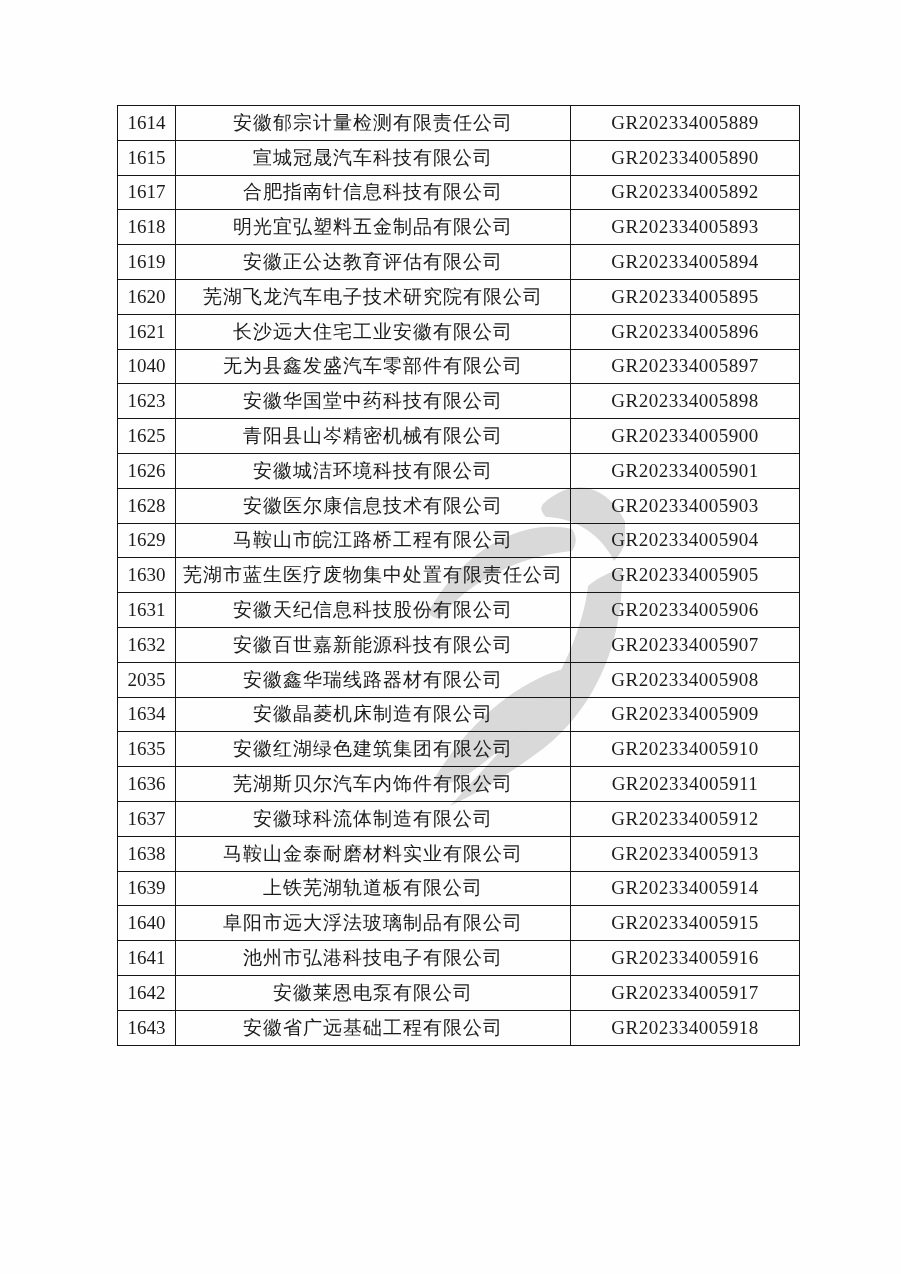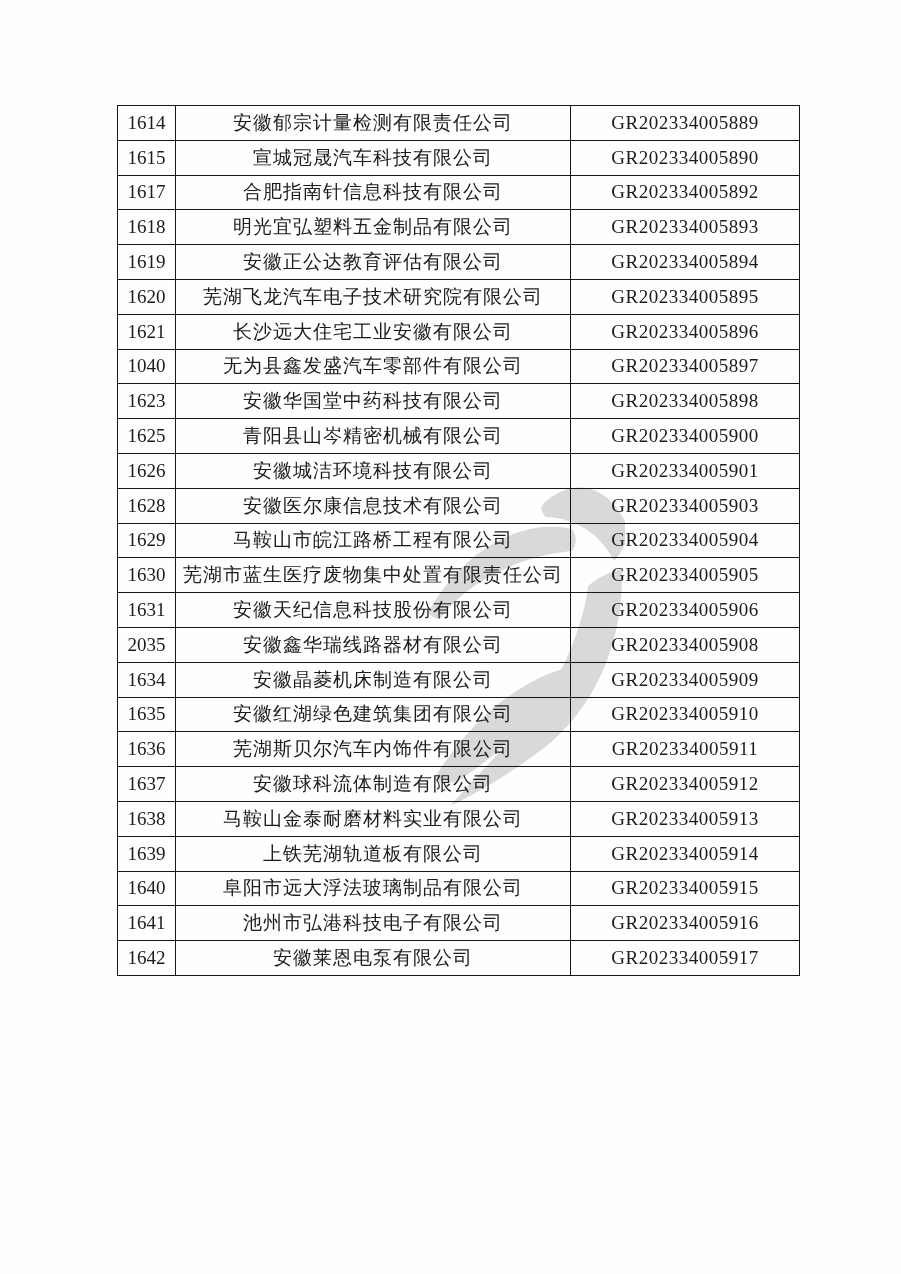--- a/index.html
+++ b/index.html
@@ -135,20 +135,25 @@
           <td class="col-no">1630</td>
           <td class="col-name">芜湖市蓝生医疗废物集中处置有限责任公司</td>
           <td class="col-cert">GR202334005905</td>
         </tr>
         <tr>
           <td class="col-no">1631</td>
           <td class="col-name">安徽天纪信息科技股份有限公司</td>
           <td class="col-cert">GR202334005906</td>
         </tr>
         <tr>
+          <td class="col-no">1632</td>
+          <td class="col-name">安徽百世嘉新能源科技有限公司</td>
+          <td class="col-cert">GR202334005907</td>
+        </tr>
+        <tr>
           <td class="col-no">2035</td>
           <td class="col-name">安徽鑫华瑞线路器材有限公司</td>
           <td class="col-cert">GR202334005908</td>
         </tr>
         <tr>
           <td class="col-no">1634</td>
           <td class="col-name">安徽晶菱机床制造有限公司</td>
           <td class="col-cert">GR202334005909</td>
         </tr>
         <tr>
@@ -184,16 +189,21 @@
         <tr>
           <td class="col-no">1641</td>
           <td class="col-name">池州市弘港科技电子有限公司</td>
           <td class="col-cert">GR202334005916</td>
         </tr>
         <tr>
           <td class="col-no">1642</td>
           <td class="col-name">安徽莱恩电泵有限公司</td>
           <td class="col-cert">GR202334005917</td>
         </tr>
+        <tr>
+          <td class="col-no">1643</td>
+          <td class="col-name">安徽省广远基础工程有限公司</td>
+          <td class="col-cert">GR202334005918</td>
+        </tr>
       </tbody>
   </table>
 
 </div>
 
 </body></html>

